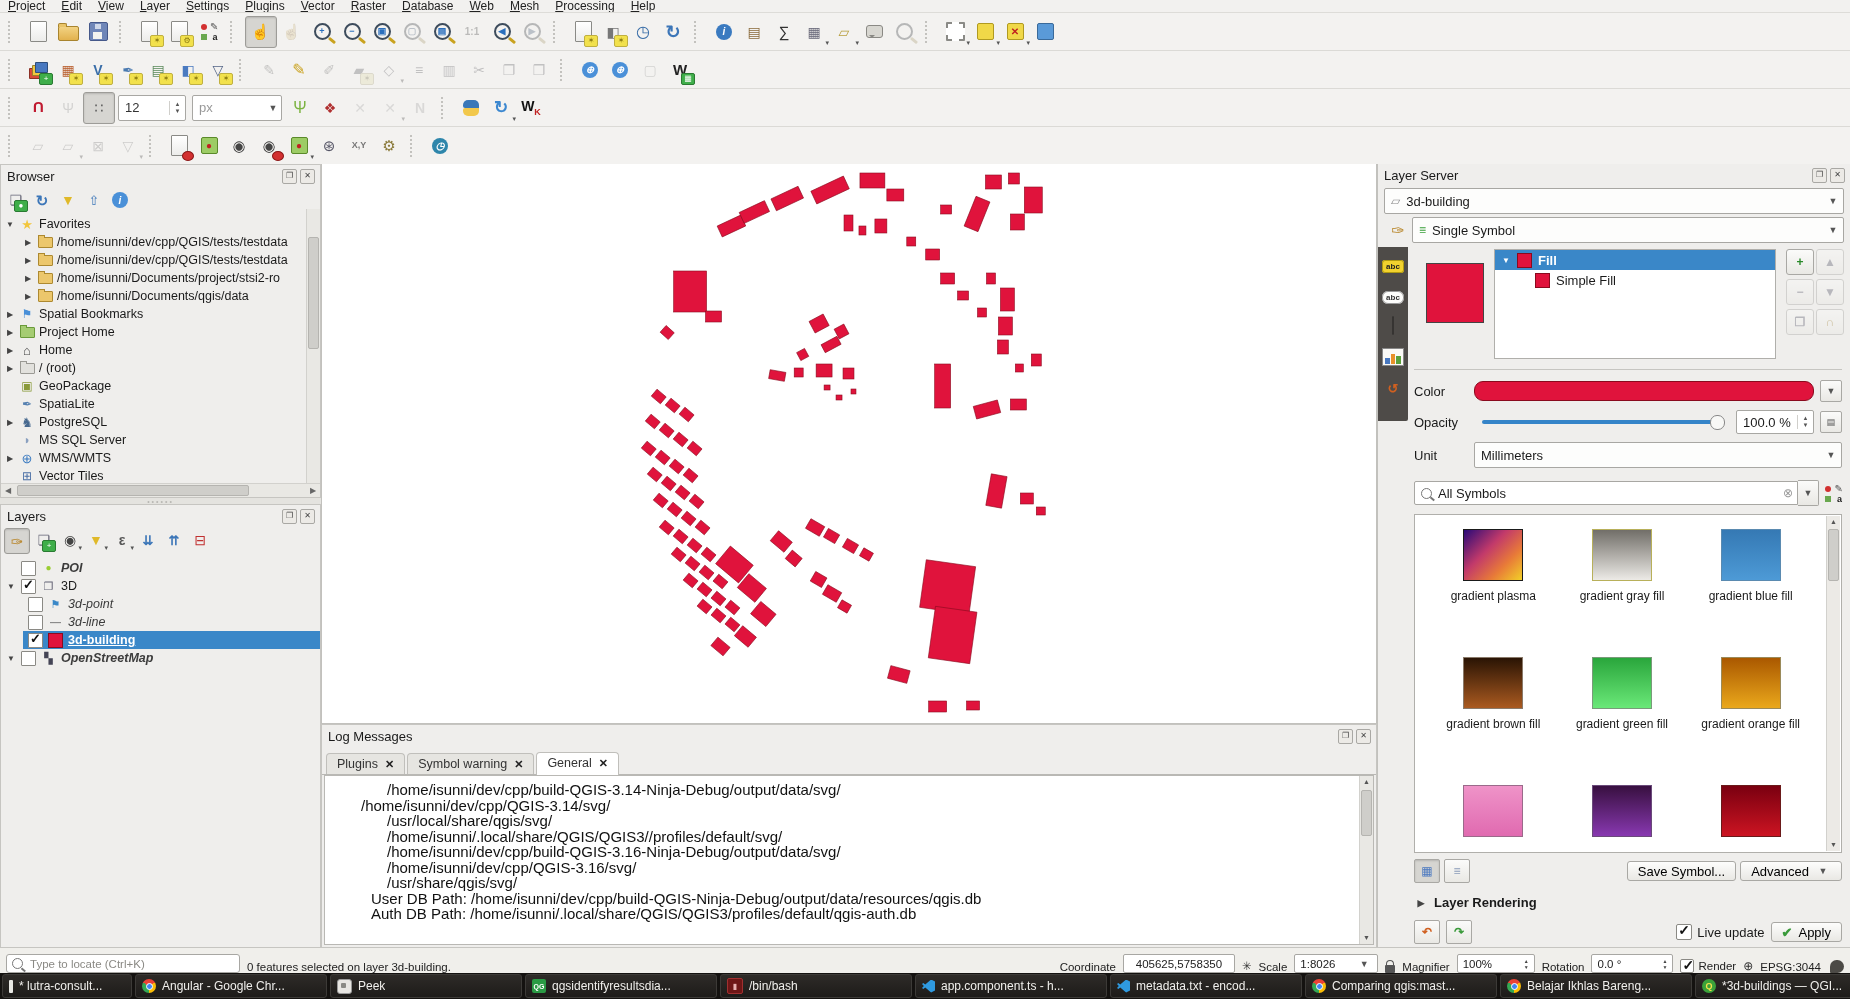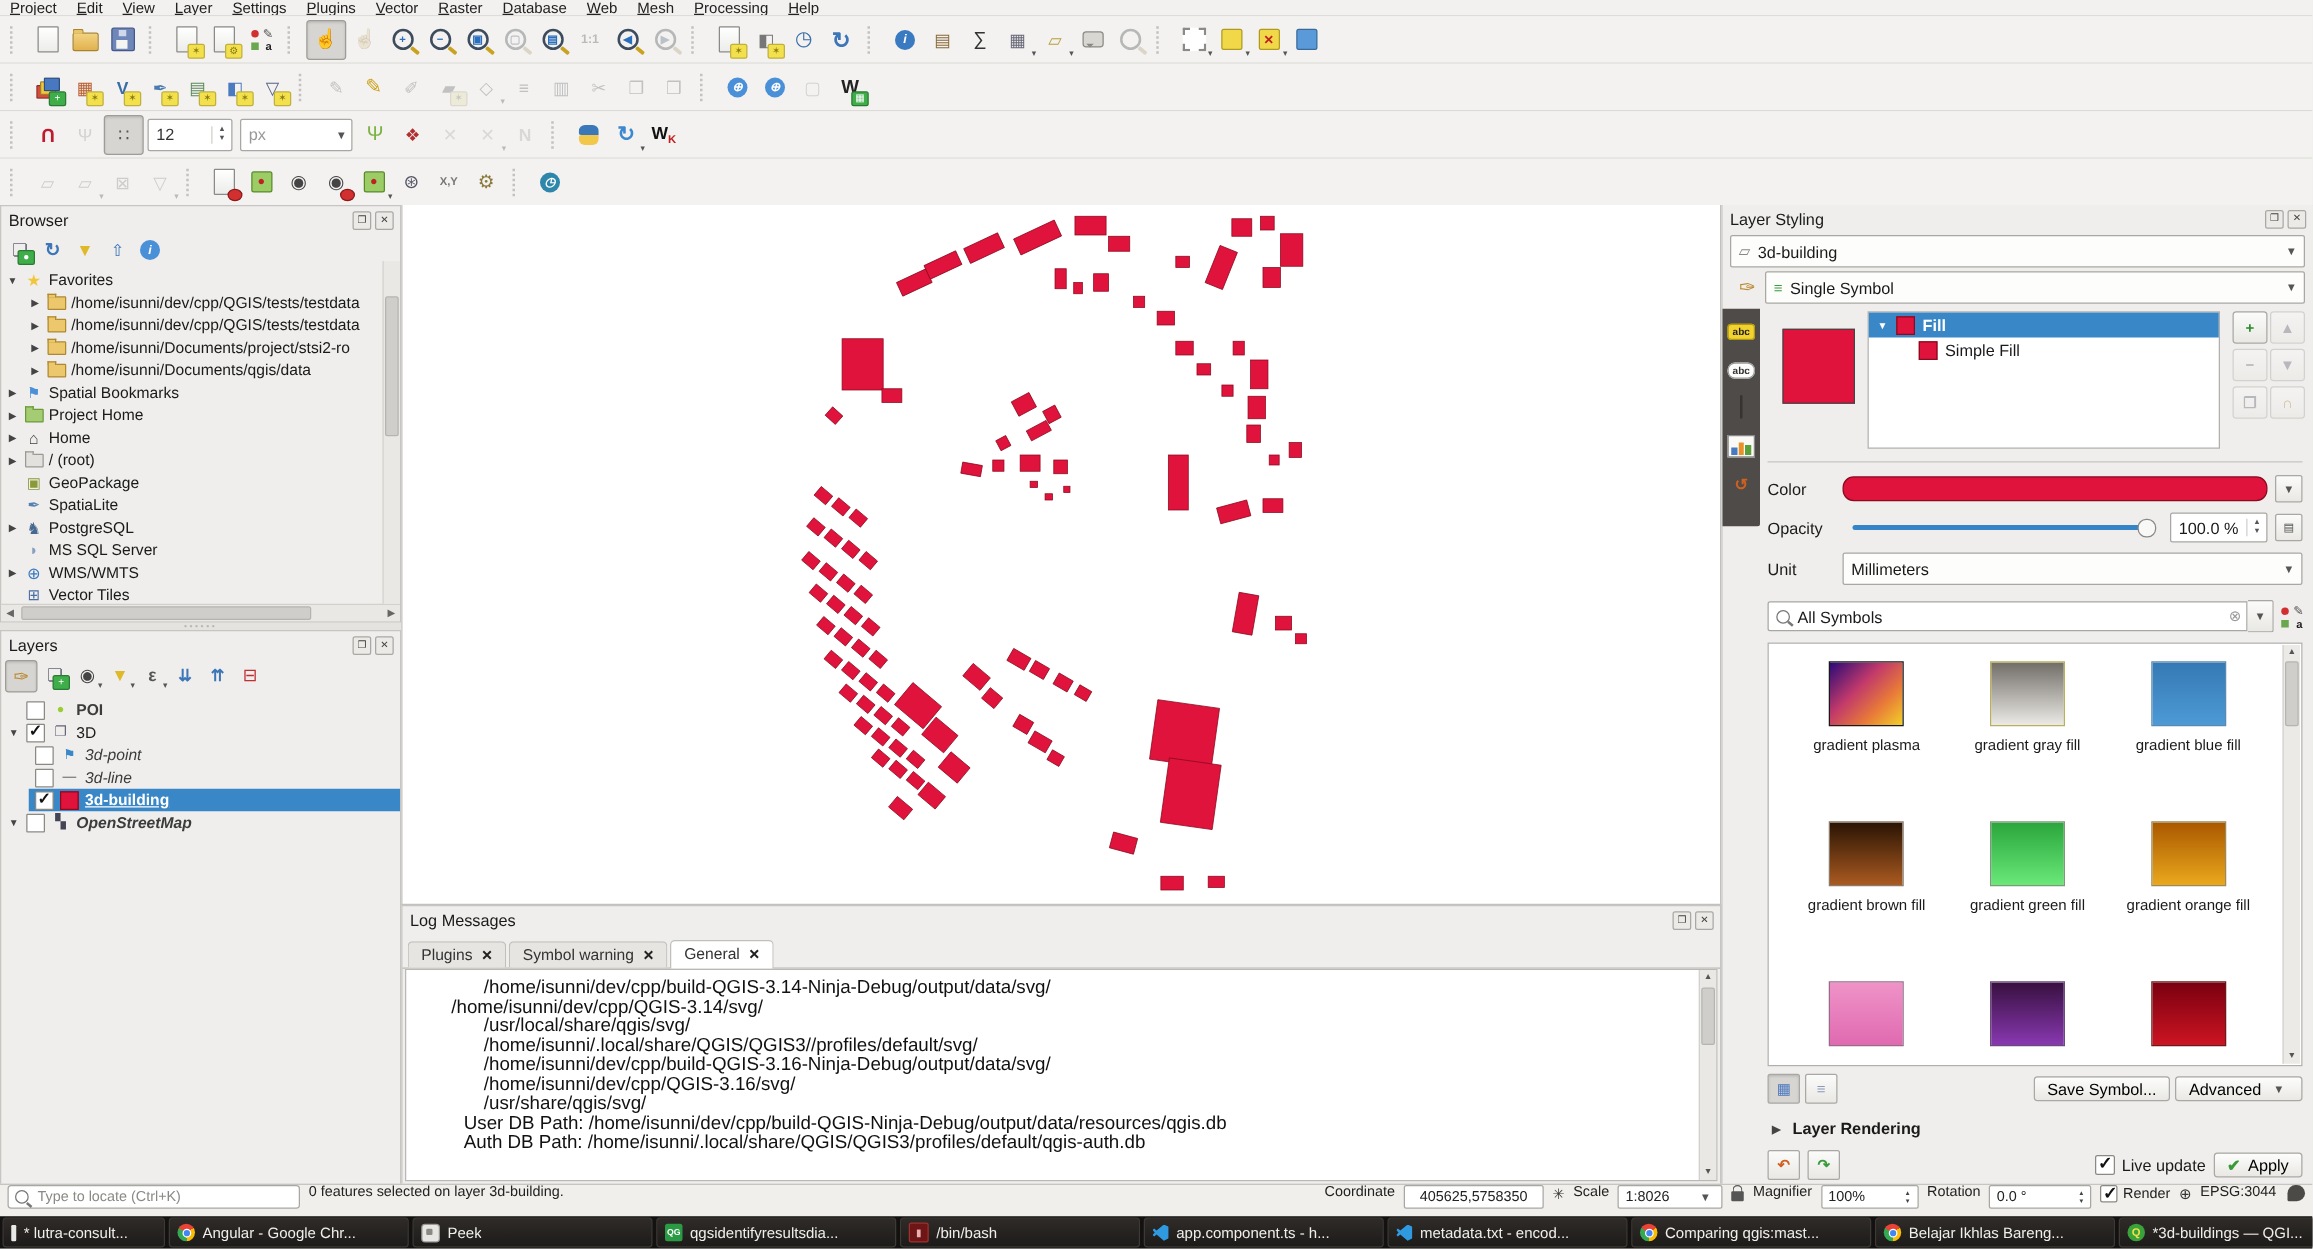--- a/index.html
+++ b/index.html
@@ -169,21 +169,21 @@
   .lrend .exp{font-size:9px}
   .sfoot{display:flex;align-items:center;gap:6px;margin-top:6px}
   .cbline{display:flex;align-items:center;gap:5px;font-size:13px}
   .cb13{width:14px;height:14px;background:#fff;border:1px solid #8a8984;border-radius:2px;position:relative}
   .cb13.ck::after{content:"✓";position:absolute;left:1px;top:-3px;font-size:14px;font-weight:bold;color:#111}
   .gscroll{position:absolute;top:1px;bottom:1px;right:1px;width:13px;background:#eceae6;border-left:1px solid #d2d1cd}
   .gthumb{position:absolute;left:1px;right:1px;top:13px;height:50px;background:#cfcecA;border:1px solid #b5b4b0;border-radius:2px}
 
   
   .statusbar{position:absolute;left:0;right:0;bottom:26px;height:25px;background:#f0efeb;border-top:1px solid #c6c5c1;
-    display:flex;align-items:flex-start;gap:7px;padding:0 6px;font-size:11.5px;color:#222}
+    display:flex;align-items:flex-end;gap:7px;padding:0 6px;font-size:11.5px;color:#222}
   .locator{width:222px;height:17px;background:#fff;border:1px solid #a8a7a3;border-radius:3px;display:flex;align-items:center;gap:5px;padding:0 5px}
   .locator input{border:none;outline:none;font-size:11.5px;width:100%;font-family:"Liberation Sans",sans-serif;background:transparent;color:#222}
   .locator input::placeholder{color:#8a8984}
   .sbval{height:17px;background:#fff;border:1px solid #a8a7a3;border-radius:2px;display:flex;align-items:center;padding:0 5px;font-size:11.5px}
   .sbspin{display:flex;align-items:center}
   .sbspin .arr{display:flex;flex-direction:column;font-size:5px;line-height:6px;color:#444;margin-left:2px}
   .ic-lock{width:10px;height:8px;background:#555;border-radius:1px;position:relative;margin-top:5px}
   .ic-lock::before{content:"";position:absolute;top:-5px;left:1px;width:6px;height:5px;border:1.5px solid #555;border-bottom:none;border-radius:4px 4px 0 0}
   .ic-msg{width:14px;height:13px;background:#4c4a46;border-radius:7px 7px 7px 1px;margin-left:2px}
 
@@ -684,21 +684,21 @@
             </div>
             <div class="tbtn small">
               <span class="tgl" style="color: rgb(192, 48, 48); font-size: 14px;">⊟</span>
             </div>
           </div>
         <div id="layers-tree">
             <div class="lrow">
               <span class="exp"></span>
               <span class="cb"></span>
               <span class="licon" style="color: rgb(154, 205, 50); font-size: 10px;">●</span>
-              <span style="font-weight: bold; color: rgb(60, 60, 60);">POI</span>
+              <span style="font-style: italic; font-weight: bold; color: rgb(60, 60, 60);">POI</span>
             </div>
             <div class="lrow">
               <span class="exp">▼</span>
               <span class="cb ck"></span>
               <span class="licon" style="color: rgb(102, 102, 119);">❐</span>
               <span>3D</span>
             </div>
             <div class="lrow" style="margin-left: 22px;">
               <span class="cb"></span>
               <span class="licon" style="color: rgb(58, 136, 200);">⚑</span>
@@ -868,21 +868,21 @@
             <div class="sarr">▲</div>
             <div class="vthumb" style="top:14px;height:44px"></div>
             <div class="sarr b">▼</div>
           </div>
         </div>
       </section>
     </div>
 
     <div class="rightcol">
       <div class="phead">
-        <span>Layer Styling</span>
+        <span>Layer Server</span>
         <span class="pbtns">
           <span class="pbtn">❐</span>
           <span class="pbtn">✕</span>
         </span>
       </div>
 
       <div class="srow">
         <div class="combo">
           <span style="color:#888;font-size:12px">▱</span>
           <span>3d-building</span>

